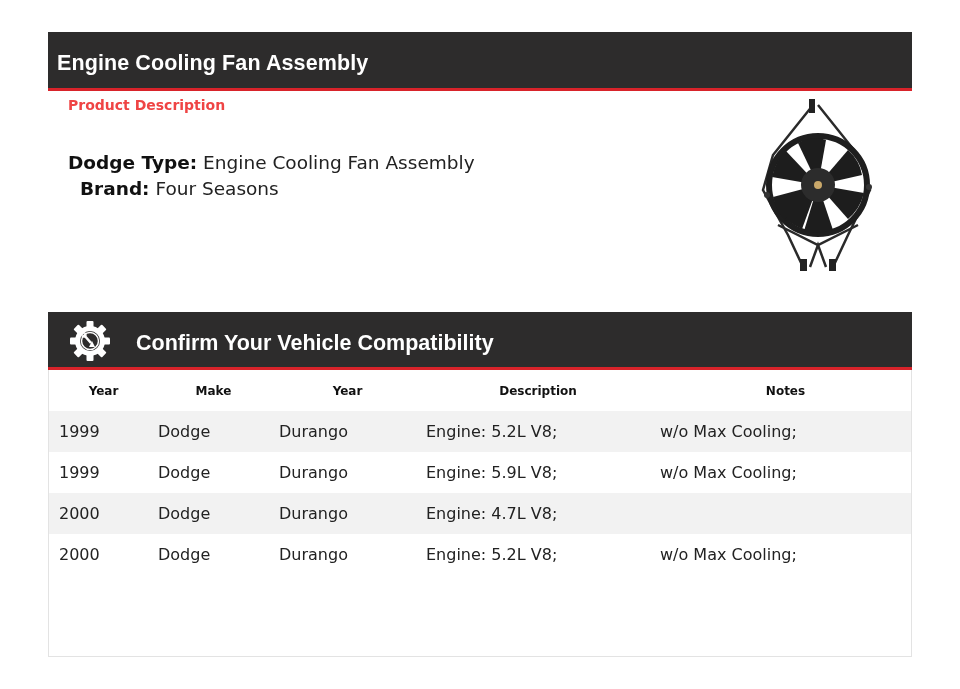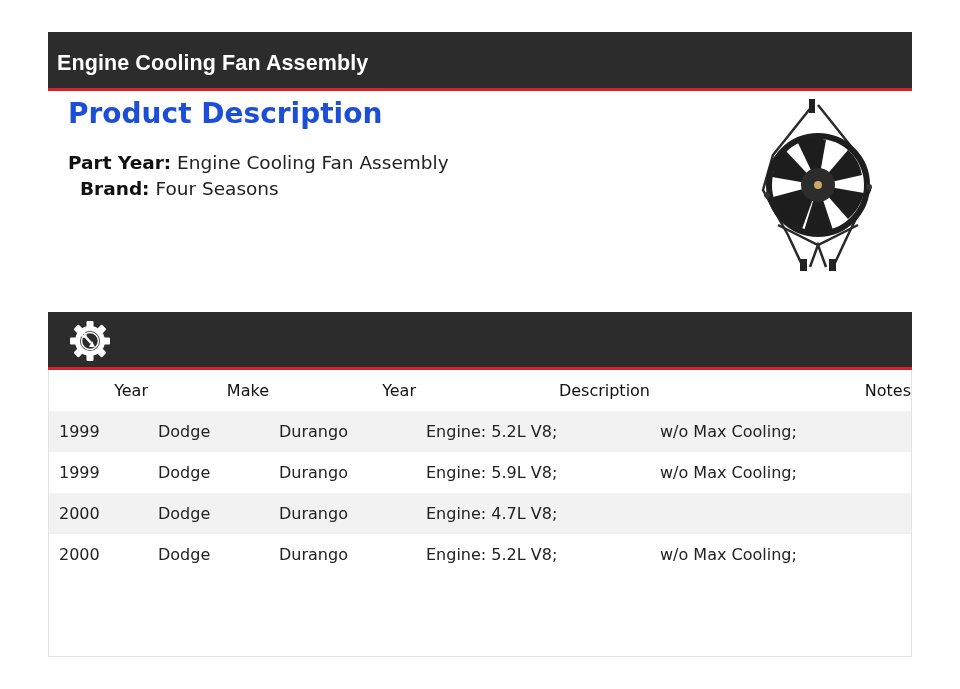--- a/index.html
+++ b/index.html
@@ -13,21 +13,21 @@
     }
     .banner-top { top: 32px; height: 59px; }
     .banner-top .banner-title {
       position: absolute; left: 9px; top: 19px;
       font-family: "Liberation Sans", sans-serif; font-weight: bold;
       font-size: 21.5px; letter-spacing: 0.1px;
     }
 
     .desc-title {
       position: absolute; left: 68px; top: 97px;
-      font-size: 28px; font-weight: bold; color: #1d4ed8;
+      font-size: 14px; font-weight: bold; color: #ef4444;
     }
     .desc-line {
       position: absolute; left: 68px; font-size: 18.5px; color: #222;
     }
     .desc-line b { font-weight: bold; color: #111; }
     .desc-line.part { top: 152px; }
     .desc-line.brand { top: 178px; margin-left: 12px; }
 
     .product-img {
       position: absolute; left: 738px; top: 95px; width: 170px; height: 180px;
@@ -39,35 +39,35 @@
       position: absolute; left: 88px; top: 19px;
       font-family: "Liberation Sans", sans-serif; font-weight: bold;
       font-size: 21.5px;
     }
 
     .table-wrap {
       position: absolute; left: 48px; top: 370px; width: 864px; height: 287px;
       border: 1px solid #e3e3e3; border-top: none;
     }
     table { width: 100%; border-collapse: collapse; font-size: 16px; color: #222; }
-    th { text-align: right; font-weight: normal; height: 41px; padding-left: 10px; color: #111; font-size: 16px; }
+    th { text-align: center; font-weight: bold; height: 41px; padding-left: 10px; color: #111; font-size: 12px; }
     td { height: 41px; padding-left: 10px; }
     tr.alt td { background: #f2f2f2; }
     .c0 { width: 99px; } .c1 { width: 121px; } .c2 { width: 147px; } .c3 { width: 234px; }
   </style>
 </head>
 <body>
 
 <div class="banner banner-top">
   <div class="banner-title">Engine Cooling Fan Assembly</div>
 </div>
 
 <div class="desc-title">Product Description</div>
 <div class="desc-line part">
-  <b>Part Year:</b>
+  <b>Dodge Type:</b>
   <span>Engine Cooling Fan Assembly</span>
 </div>
 <div class="desc-line brand">
   <b>Brand:</b>
   <span>Four Seasons</span>
 </div>
 
 <div class="product-img">
   <svg width="170" height="180" viewBox="0 0 170 180">
     <g fill="none" stroke="#2a2a2a" stroke-width="2.5">
@@ -110,20 +110,21 @@
         <rect x="1" y="17.5" width="8" height="7" rx="1" transform="rotate(45 21 21)"></rect>
         <rect x="33" y="17.5" width="8" height="7" rx="1" transform="rotate(45 21 21)"></rect>
       </g>
       <circle cx="21" cy="21" r="10" fill="#2d2c2c"></circle>
       <circle cx="21" cy="21" r="8.5" fill="none" stroke="#fff" stroke-width="1.5"></circle>
       <path d="M15 15 L22 23" stroke="#fff" stroke-width="2.5"></path>
       <circle cx="15" cy="15" r="2" fill="none" stroke="#fff" stroke-width="1.3"></circle>
       <path d="M20 27 L23 21 L26 27 Z" fill="#fff"></path>
     </svg>
   </div>
+  <div class="banner-title">Confirm Your Vehicle Compatibility</div>
 </div>
 
 <div class="table-wrap">
   <table>
     <thead>
       <tr>
         <th class="c0">Year</th>
         <th class="c1">Make</th>
         <th class="c2">Year</th>
         <th class="c3">Description</th>

